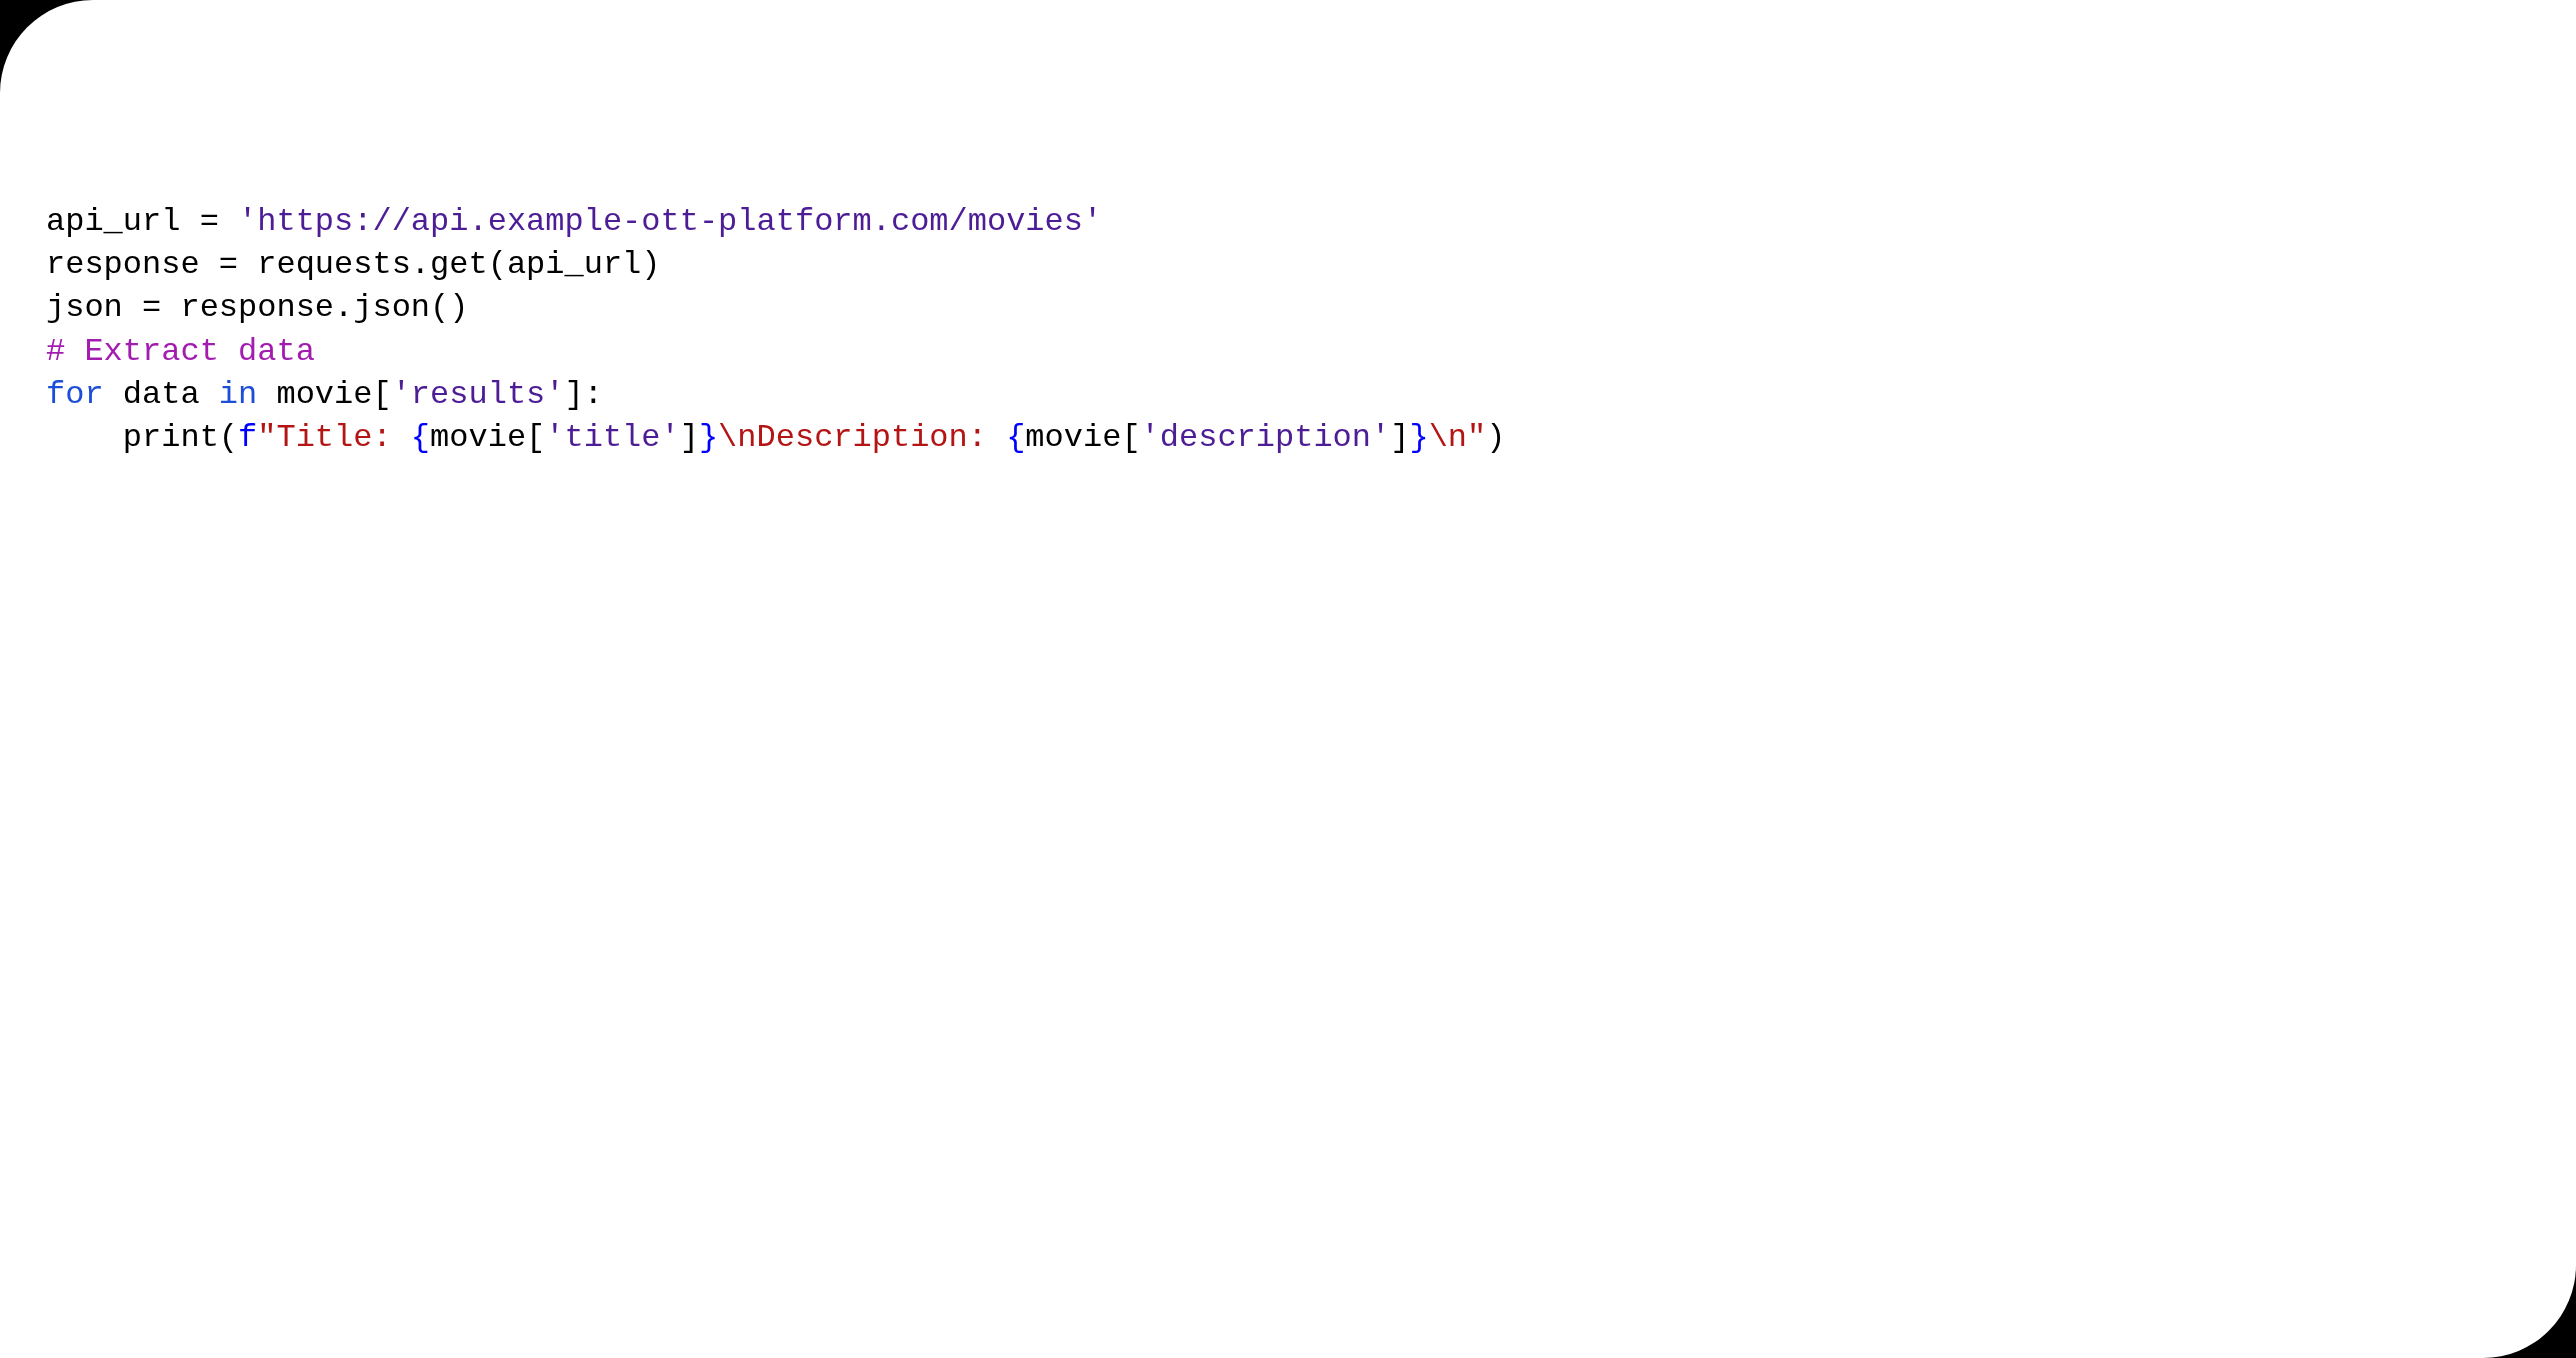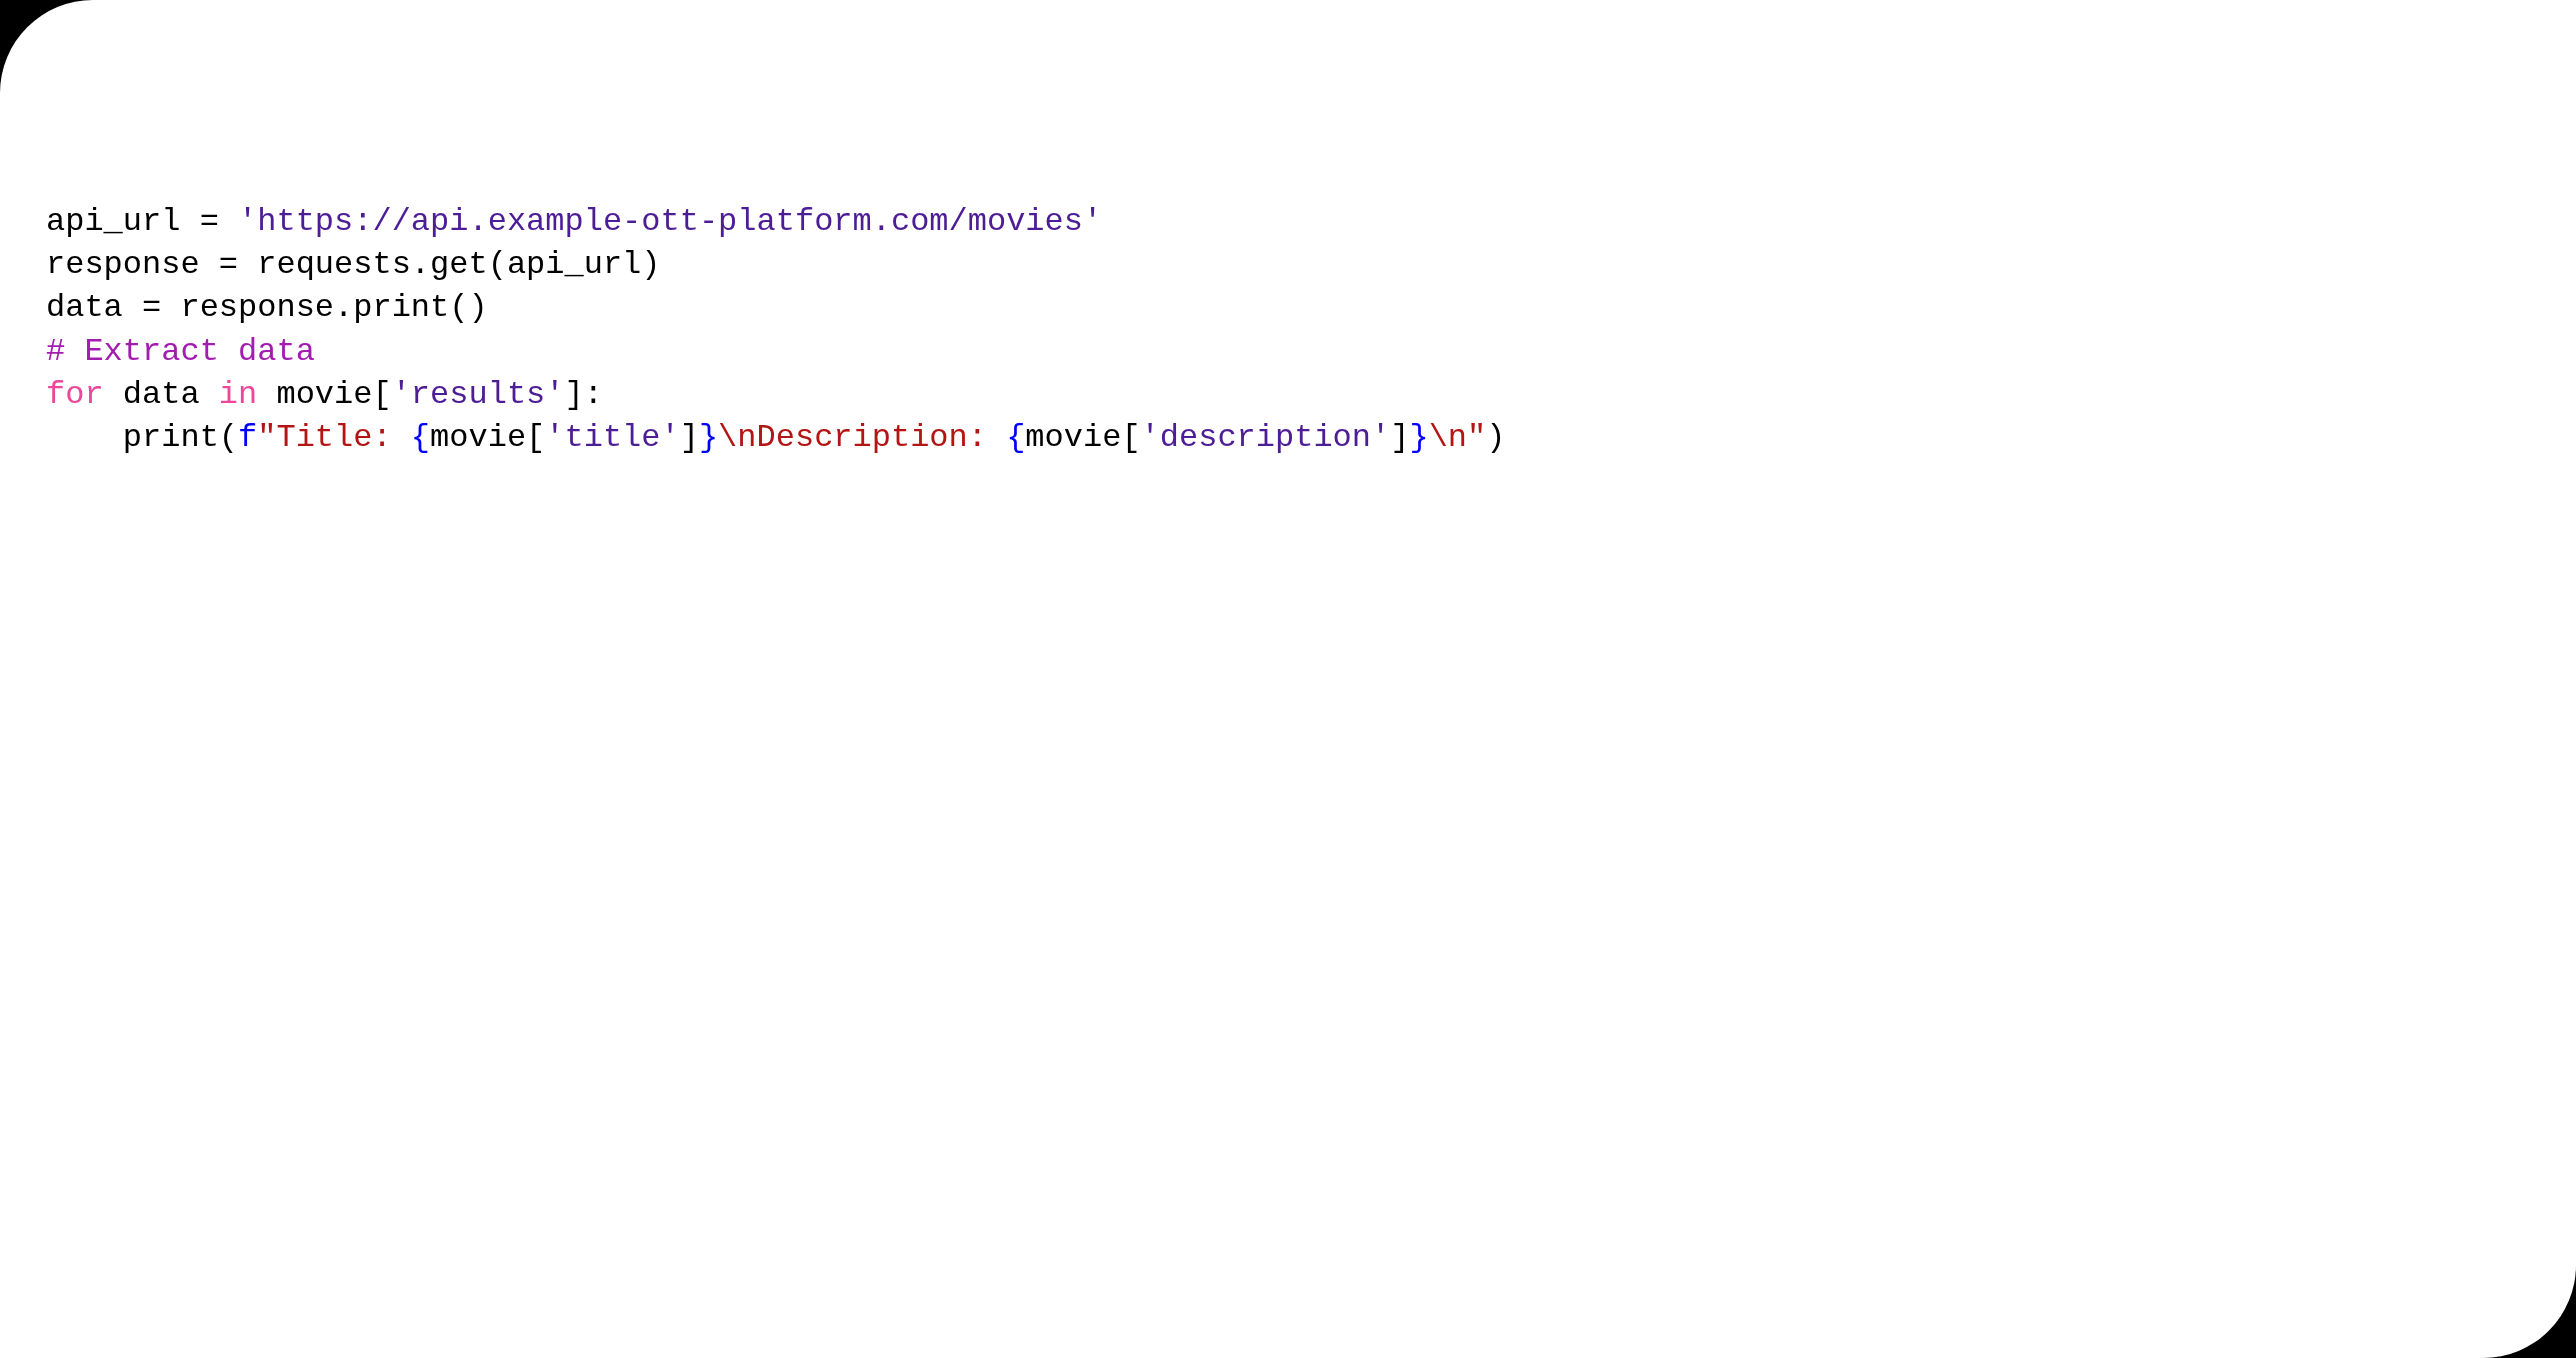--- a/index.html
+++ b/index.html
@@ -27,29 +27,29 @@
     }
     .code {
       font-family: "Consolas", "Menlo", "Courier New", monospace;
       font-size: 32px;
       line-height: 1.35;
       white-space: pre;
       color: #000;
     }
     .str { color: #4c1d95; }
     .com { color: #a21caf; }
-    .kw  { color: #ec4899; }
+    .kw  { color: #1d4ed8; }
     .interp { color: #0000ff; }
     .fstr { color: #b31515; }
     .fprefix { color: #0000ff; }
   </style>
 </head>
 <body>
 
 <div class="card">
 <div class="code"><span><span>api_url = </span><span class="str">'https://api.example-ott-platform.com/movies'</span></span>
 <span>response = requests.get(api_url)</span>
-<span>data = response.print()</span>
+<span>json = response.json()</span>
 <span class="com"># Extract data</span>
 <span><span class="kw">for</span><span> data </span><span class="kw">in</span><span> movie[</span><span class="str">'results'</span><span>]:</span></span>
 <span><span>    </span><span>print(</span><span class="fprefix">f</span><span class="fstr">"Title: </span><span class="interp">{</span><span>movie[</span><span class="str">'title'</span><span>]</span><span class="interp">}</span><span class="fstr">\n</span><span class="fstr">Description: </span><span class="interp">{</span><span>movie[</span><span class="str">'description'</span><span>]</span><span class="interp">}</span><span class="fstr">\n</span><span class="fstr">"</span><span>)</span></span></div>
 </div>
 
 
 </body></html>

